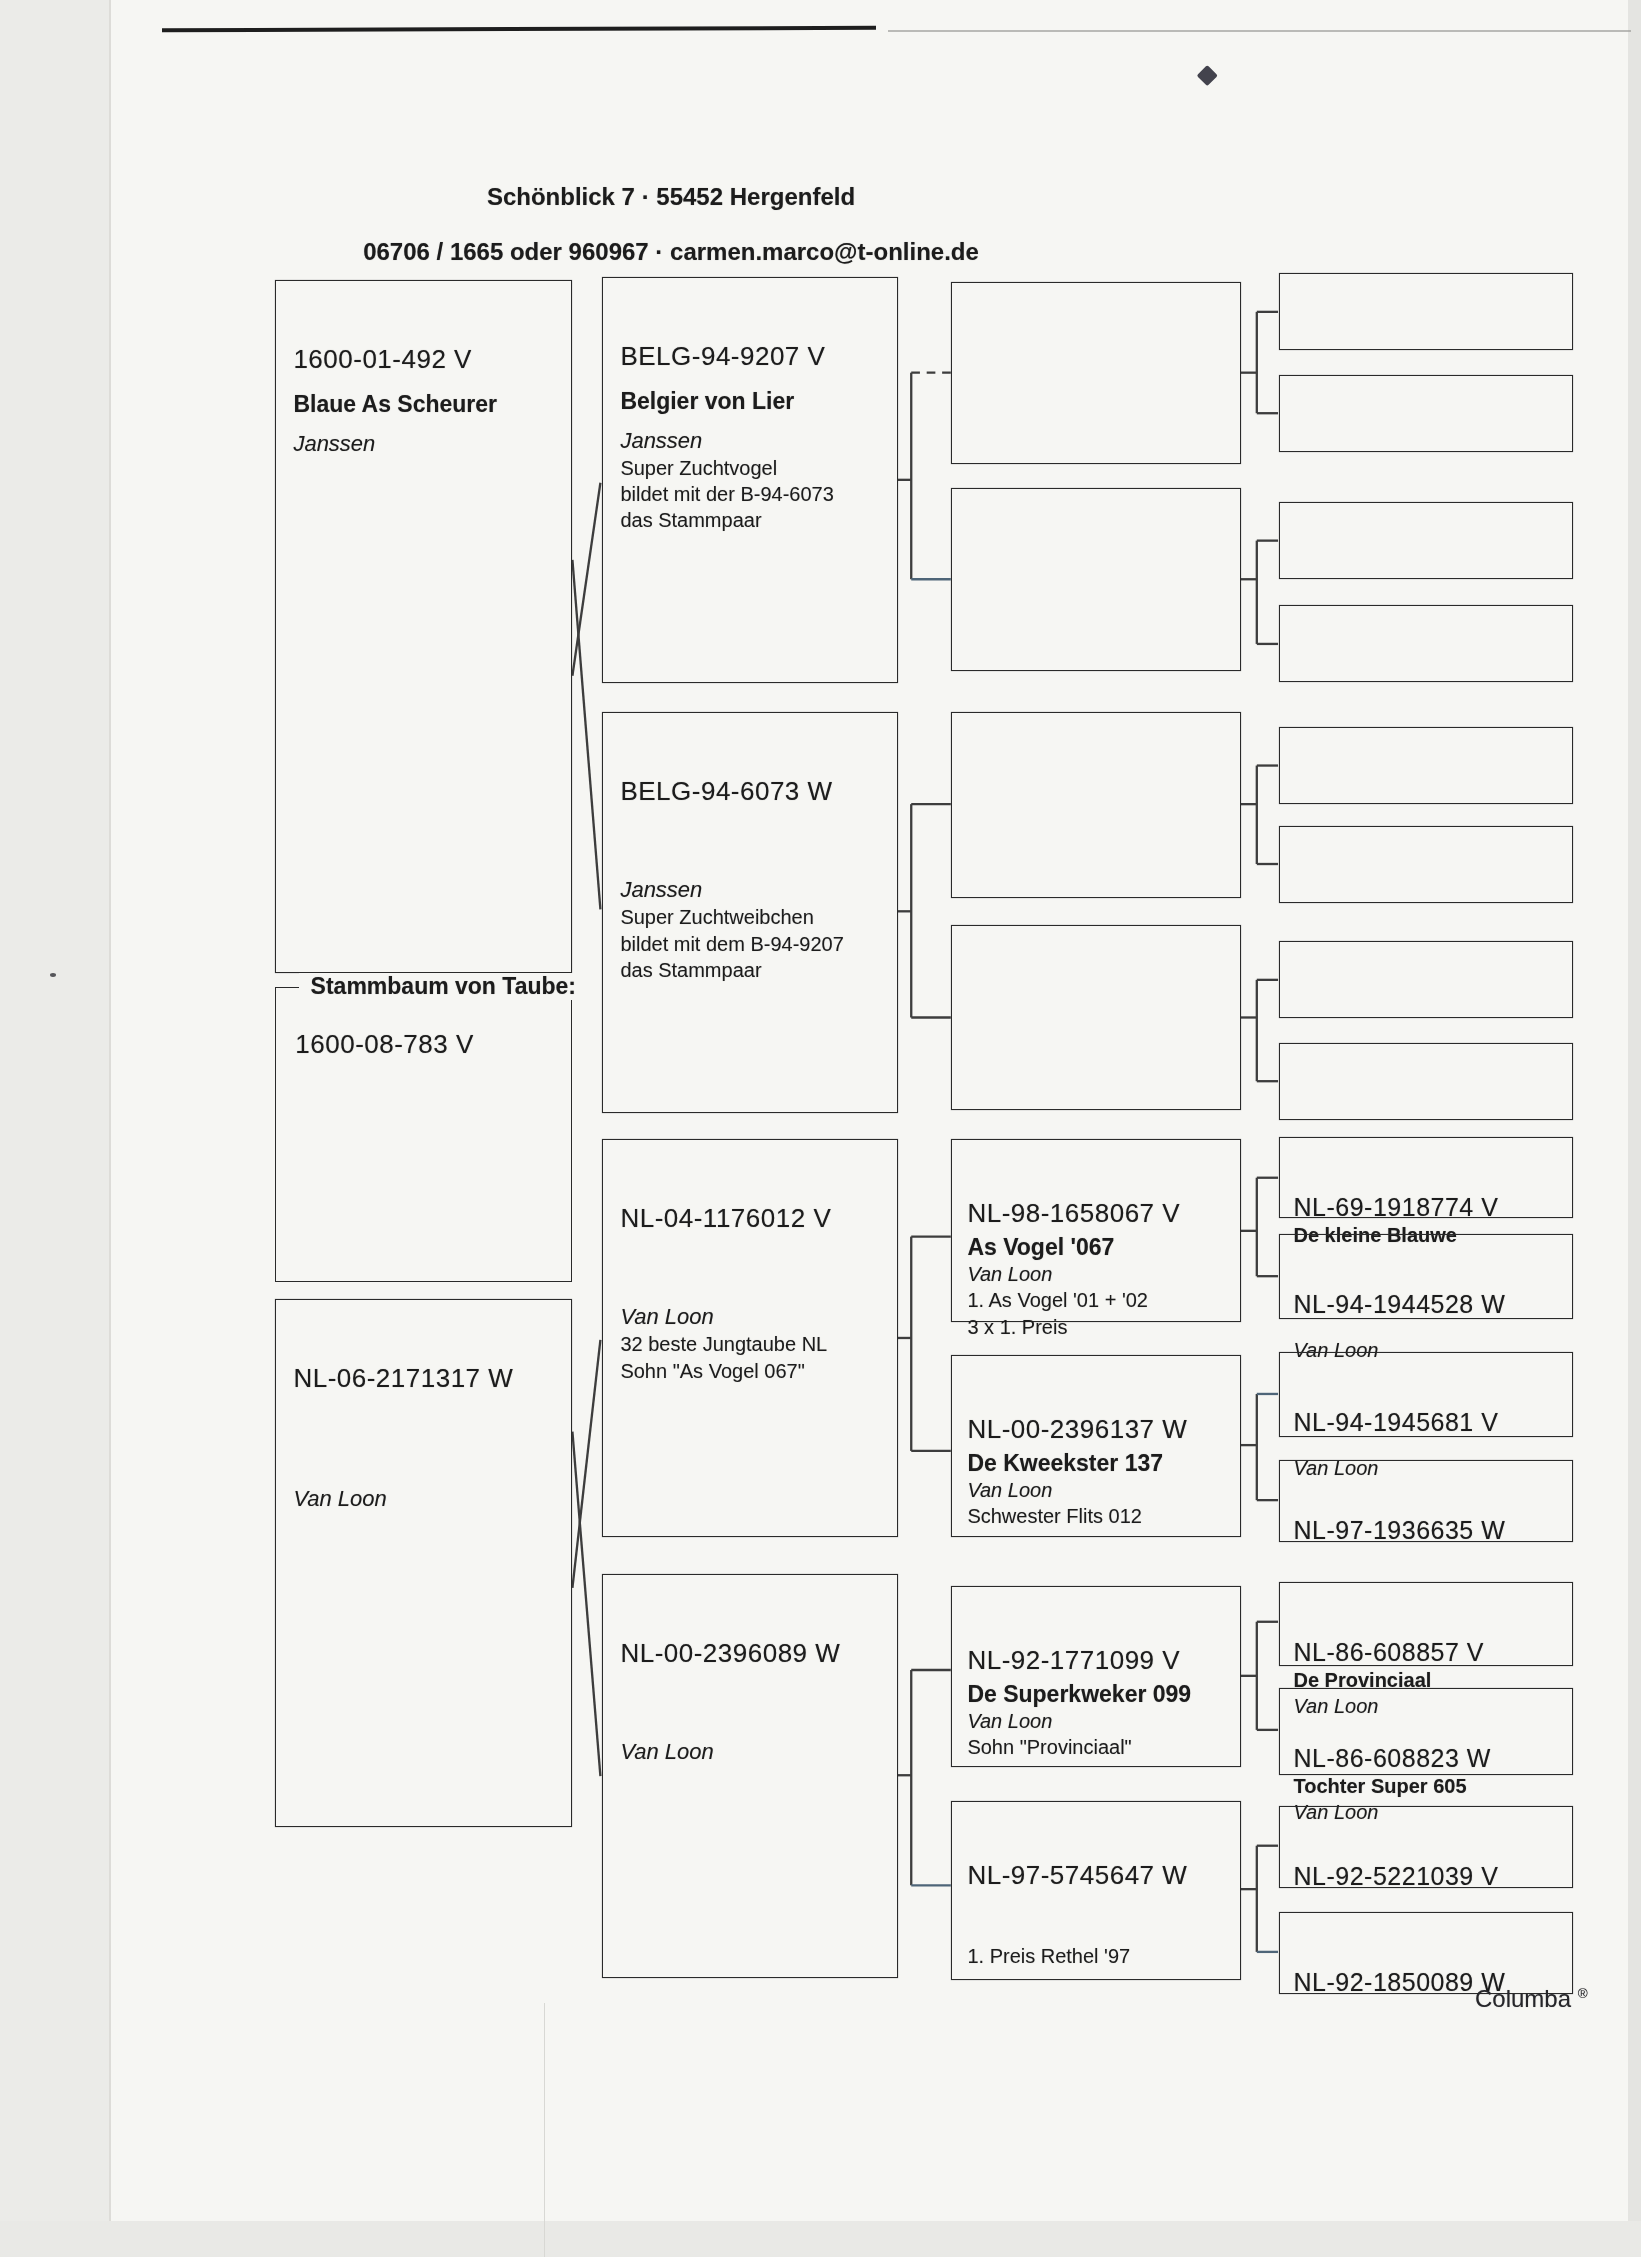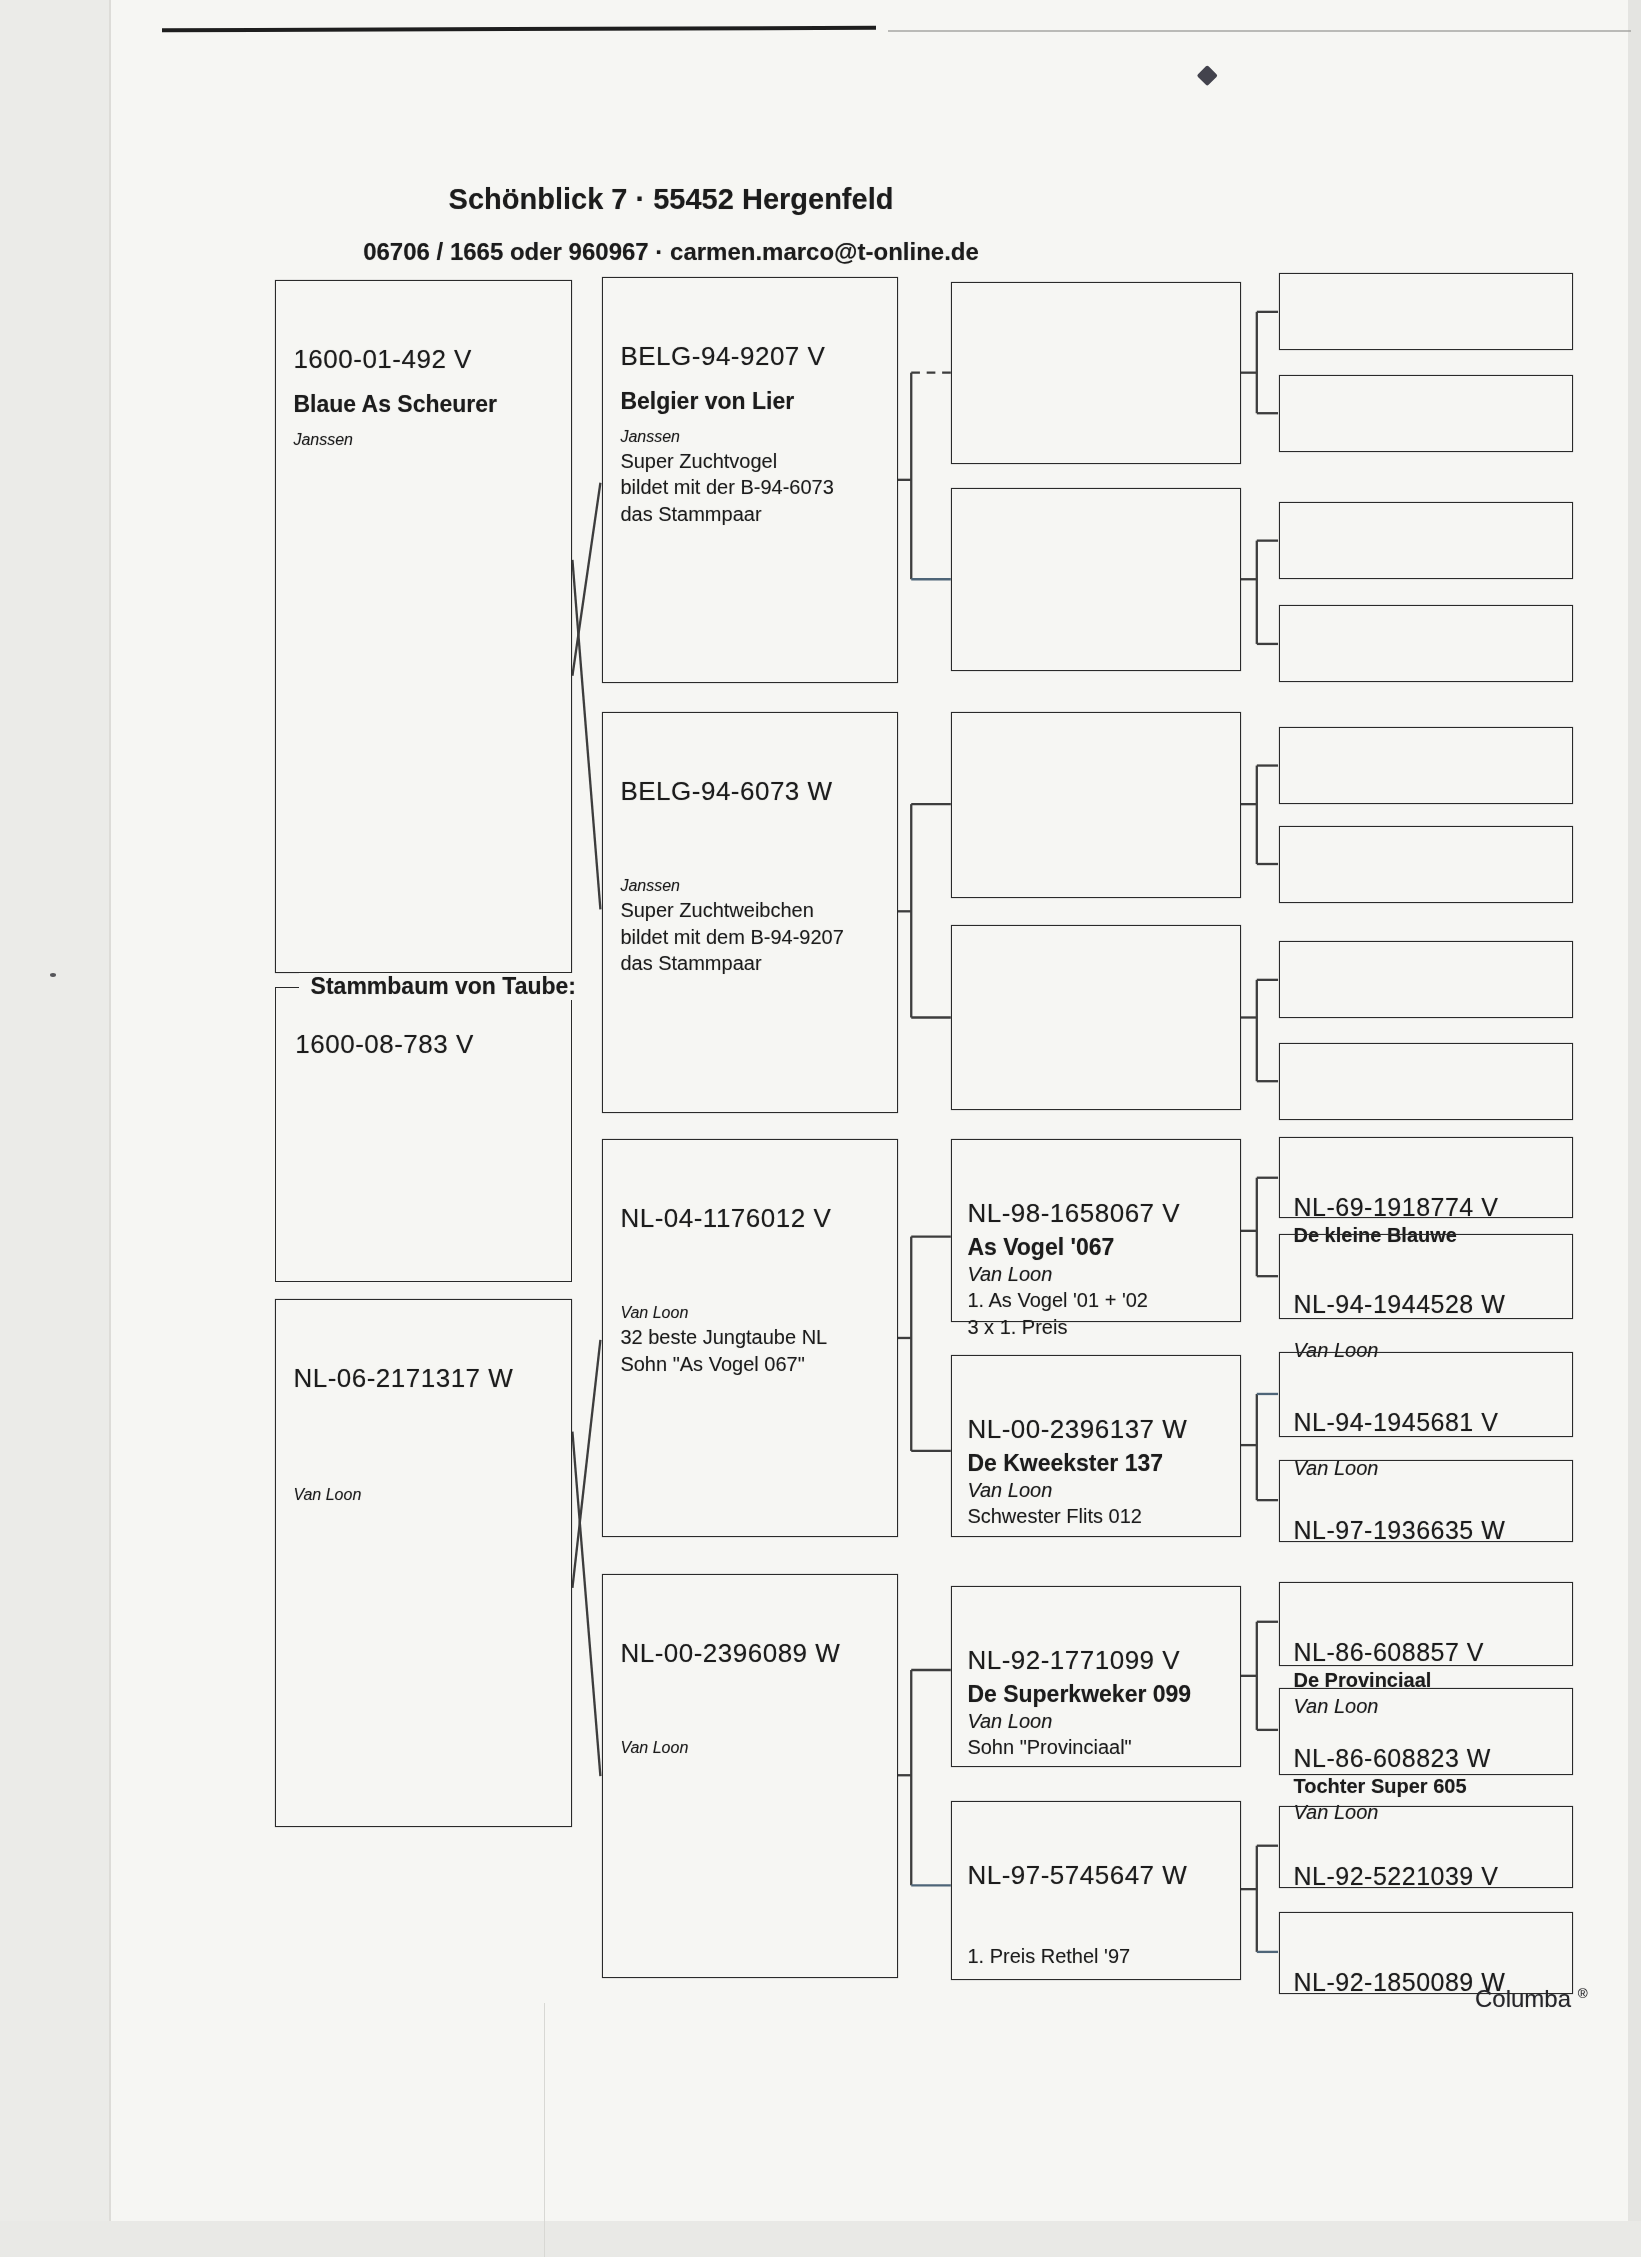--- a/index.html
+++ b/index.html
@@ -15,31 +15,31 @@
   .edge-right{position:absolute;left:1628px;top:0;width:13.5px;height:2257px;background:#e4e4e1;}
   .edge-bottom{position:absolute;left:0;top:2221px;width:1641px;height:37px;background:#e9e9e6;}
   .scanline-a{position:absolute;left:162px;top:27px;width:714px;height:3.9px;background:#1e1e1e;transform:rotate(-0.2deg);}
   .scanline-b{position:absolute;left:888px;top:30px;width:743px;height:1.9px;background:#9a9a97;opacity:.65;}
   .crease{position:absolute;left:544px;top:2003px;width:1px;height:254px;background:#d8d8d4;}
   .diamond{position:absolute;left:1200px;top:68px;width:14.5px;height:14.5px;background:#43434d;transform:rotate(45deg);border-radius:1.9px;}
   .speck{position:absolute;background:#55555a;border-radius:50%;}
   
   .hdr{position:absolute;left:193px;width:956px;text-align:center;font-weight:bold;text-shadow:0 0 1px rgba(20,20,20,.35);}
   .hdr-title{top:127px;font-size:33px;letter-spacing:0.5px;}
-  .hdr-addr{top:183px;font-size:29px;}
+  .hdr-addr{top:183px;font-size:24px;}
   .hdr-contact{top:238px;font-size:24px;}
   
   .pbox{
     position:absolute;border:1.9px solid #2a2a2a;box-sizing:border-box;
     padding:19.3px 17.4px;background:transparent;
     box-shadow:0 0 1px rgba(40,40,40,.5);
   }
   .ring{font-size:26px;line-height:1.15;letter-spacing:0.5px;text-shadow:0 0 1px rgba(20,20,20,.4);white-space:nowrap;margin-top:45px;}
   .name{font-size:23px;font-weight:bold;margin-top:15.4px;line-height:1.15;text-shadow:0 0 1px rgba(20,20,20,.35);}
-  .strain{font-size:16px;font-style:italic;margin-top:13.5px;line-height:1.15;text-shadow:0 0 1px rgba(20,20,20,.3);}
+  .strain{font-size:22px;font-style:italic;margin-top:13.5px;line-height:1.15;text-shadow:0 0 1px rgba(20,20,20,.3);}
   .note{font-size:20px;line-height:1.32;margin-top:3.9px;white-space:pre-line;text-shadow:0 0 1px rgba(20,20,20,.25);}
   .tight{margin-top:1.9px;}
   .gap-xl{margin-top:92px;}
   .gap-lg{margin-top:70px;}
   .gap-md{margin-top:53px;}
   
   .subject-frame{position:absolute;border:1.9px solid #2a2a2a;box-sizing:border-box;}
   .subject-legend{
     position:absolute;top:-15.4px;left:23px;background:#f6f6f3;padding:0 11.6px;
     font-size:23px;font-weight:bold;text-shadow:0 0 1px rgba(20,20,20,.35);white-space:nowrap;

